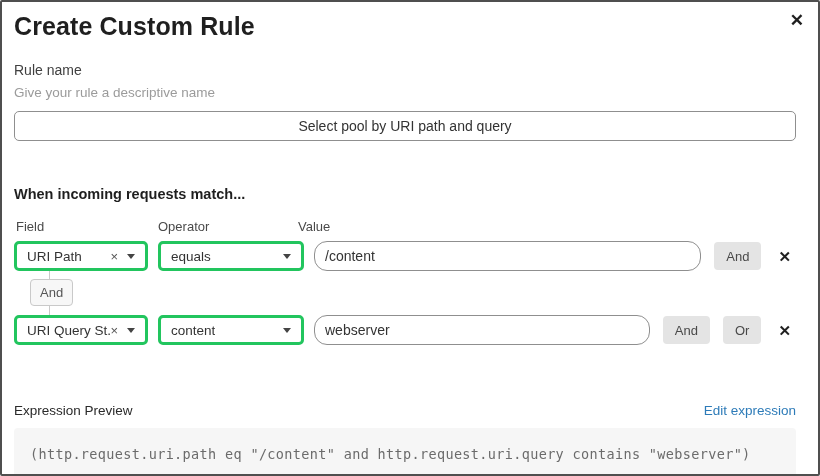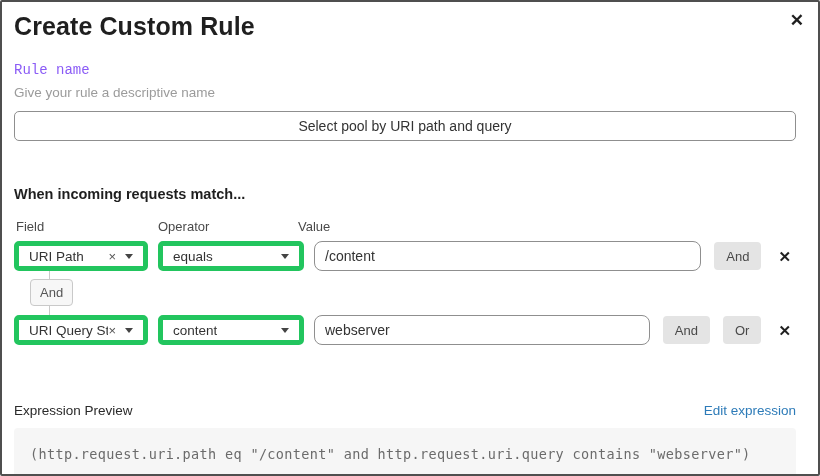--- a/index.html
+++ b/index.html
@@ -33,22 +33,21 @@
     font-size: 17px;
     font-weight: bold;
     color: #1f1f1f;
     cursor: pointer;
     line-height: 1;
     padding: 4px;
   }
   .section-label {
     margin-top: 21px;
     font-size: 14px;
-    color: #8b5cf6;
-    font-family: Liberation Mono, monospace;
+    color: #404040;
   }
   .hint {
     margin-top: 7px;
     font-size: 13.5px;
     color: #9b9b9b;
   }
   .text-input {
     display: block;
     width: 100%;
     height: 30px;
@@ -80,21 +79,21 @@
   .col-labels .col-value { flex: 1; }
   .cond-row {
     display: flex;
     align-items: center;
     margin-top: 7px;
   }
   .select-box {
     display: flex;
     align-items: center;
     height: 30px;
-    border: 5px solid #22c55e;
+    border: 3px solid #22c55e;
     border-radius: 5px;
     padding: 0 10px;
     font-size: 13.5px;
     color: #333;
     background: #fff;
     cursor: pointer;
   }
   .select-field { width: 134px; margin-right: 10px; }
   .select-operator { width: 146px; margin-right: 10px; }
   .select-label { white-space: nowrap; overflow: hidden; }
@@ -110,21 +109,21 @@
     margin-left: 9px;
     border-left: 4.5px solid transparent;
     border-right: 4.5px solid transparent;
     border-top: 5.5px solid #444;
   }
   .select-operator .caret { margin-left: auto; }
   .value-input {
     flex: 1;
     height: 30px;
     border: 1px solid #8f8f8f;
-    border-radius: 8px;
+    border-radius: 13px;
     padding: 0 10px;
     font-family: "Liberation Sans", "DejaVu Sans", sans-serif;
     font-size: 14px;
     color: #333;
     outline: none;
     min-width: 0;
   }
   .logic-btn {
     height: 28px;
     margin-left: 13px;

